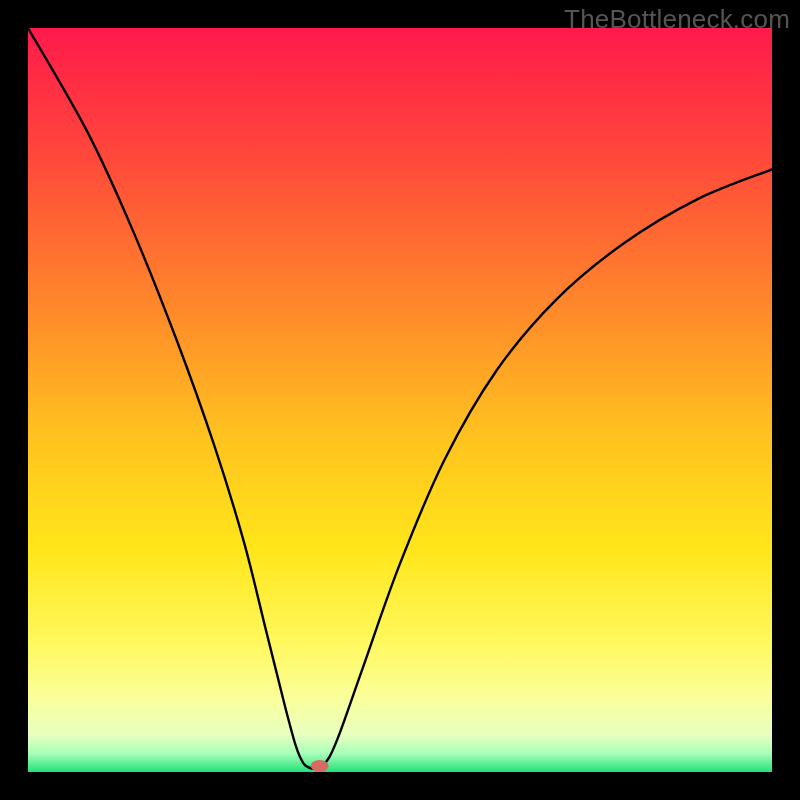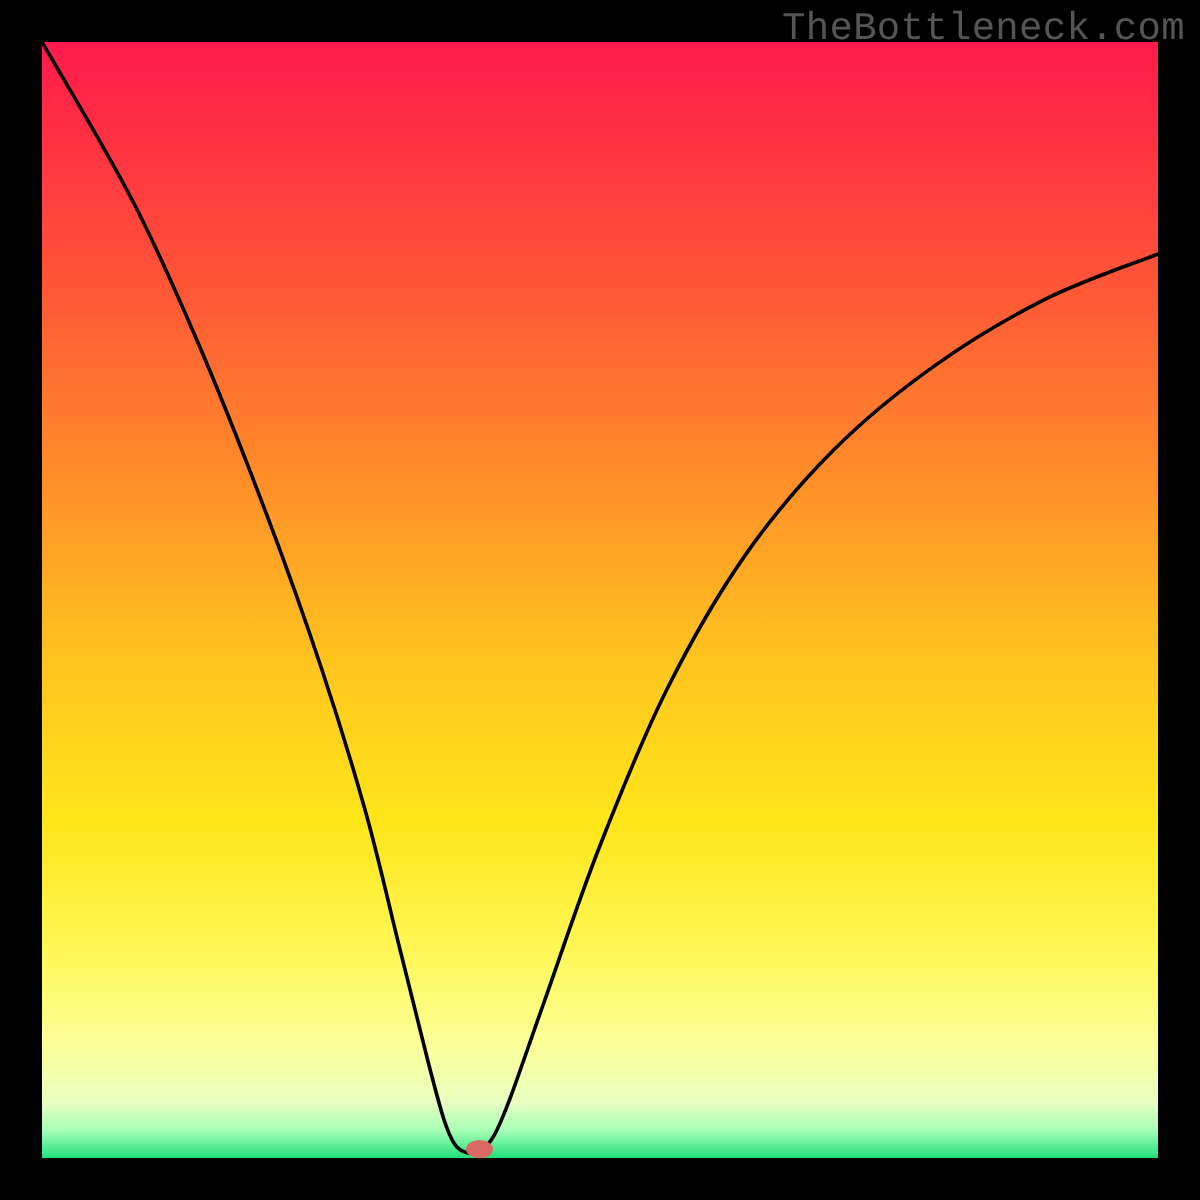--- a/index.html
+++ b/index.html
@@ -11,21 +11,20 @@
     background: #000;
     font-family: Arial, Helvetica, sans-serif;
   }
   .frame {
     position: absolute;
     left: 0;
     top: 0;
     width: 800px;
     height: 800px;
     background: #000;
-    font-family: Liberation Mono, monospace;
   }
   .plot {
     position: absolute;
     left: 28px;
     top: 28px;
     width: 744px;
     height: 744px;
     overflow: hidden;
   }
   .watermark {

